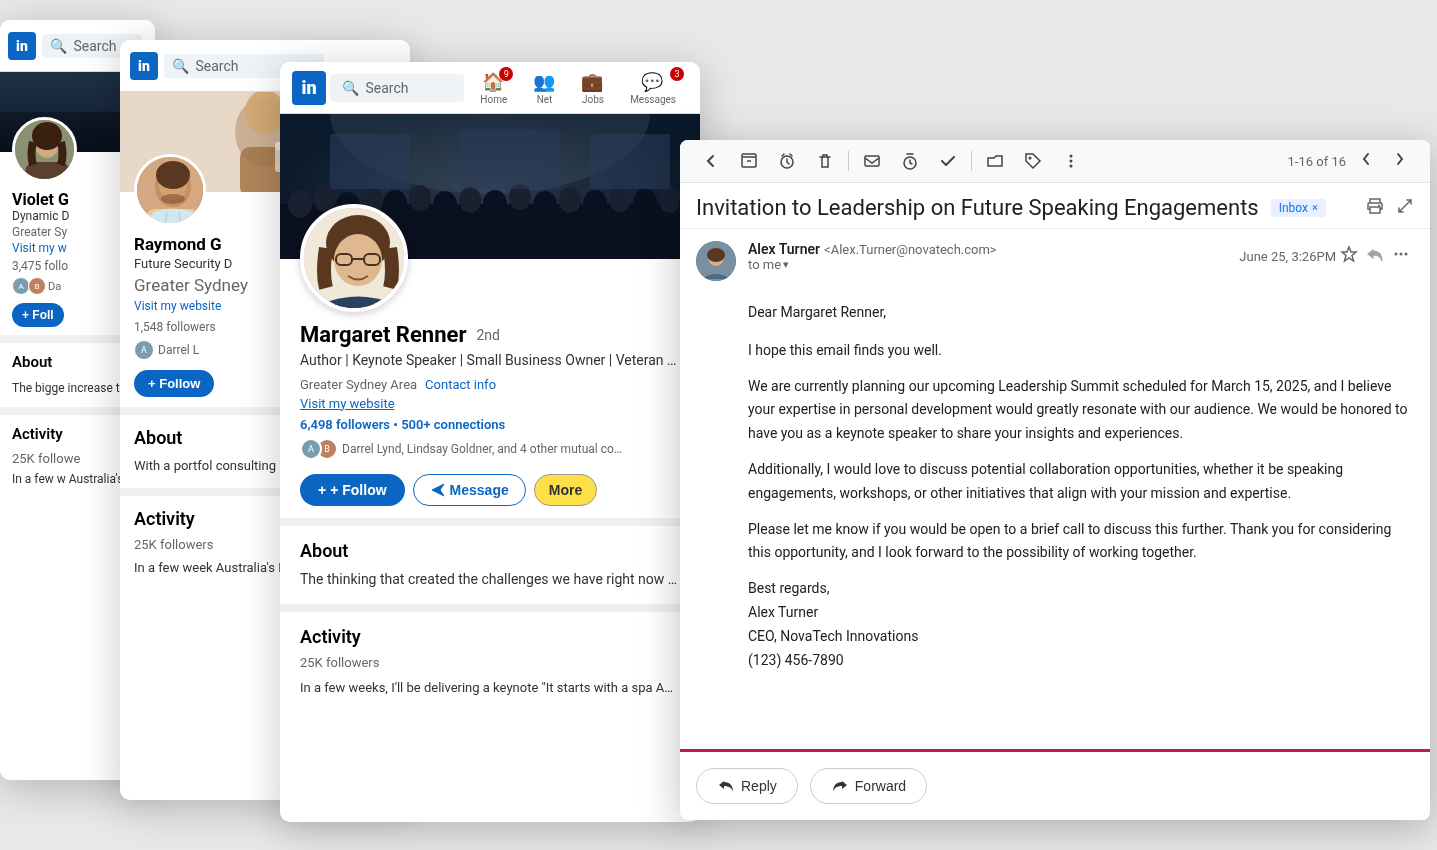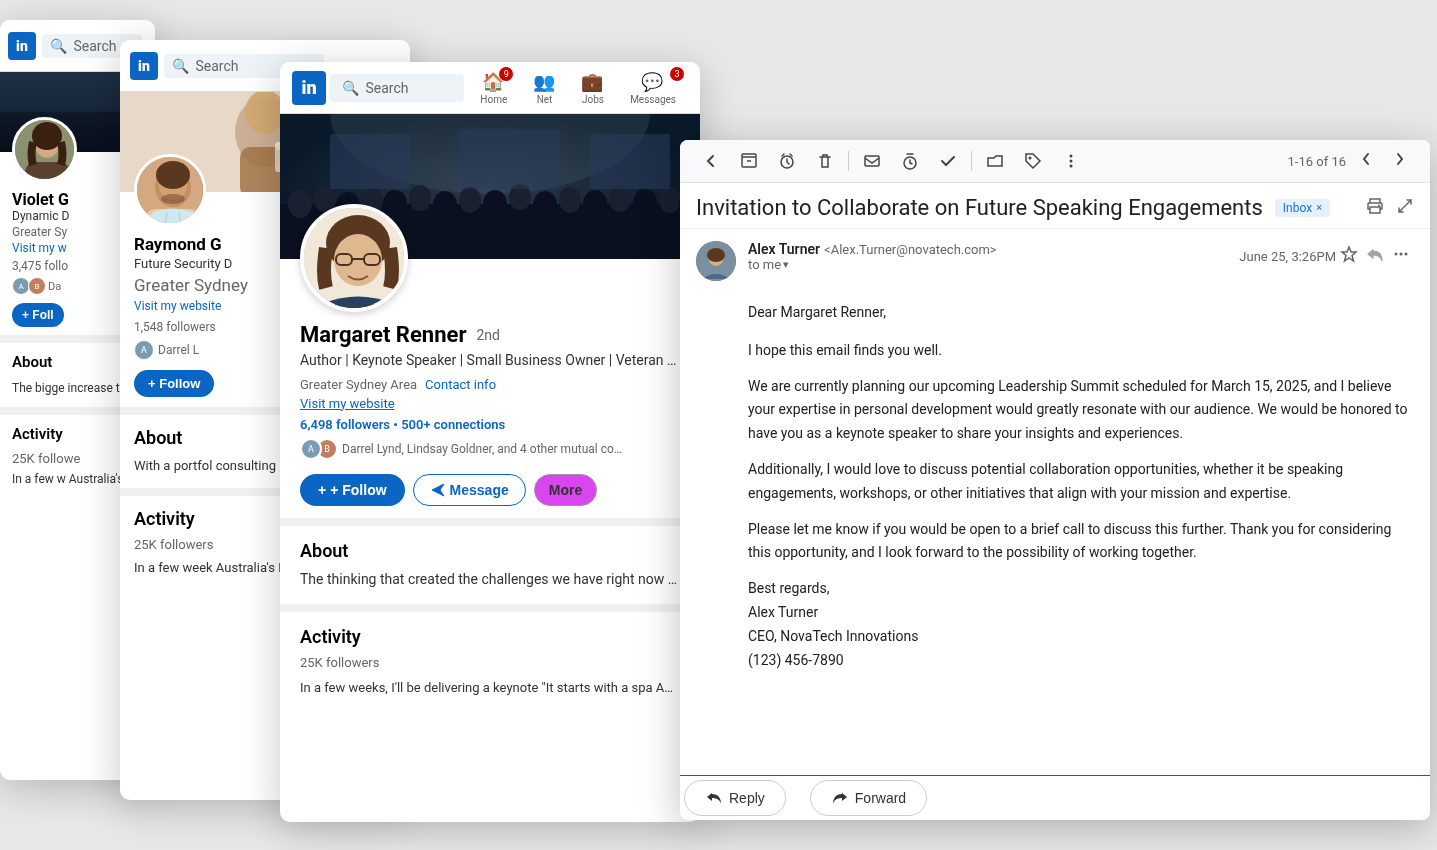--- a/index.html
+++ b/index.html
@@ -126,21 +126,21 @@
       background: #fff;
       color: #0a66c2;
       border: 1.5px solid #0a66c2;
       border-radius: 20px;
       padding: 7px 16px;
       font-size: 14px;
       font-weight: 600;
       cursor: pointer;
     }
     .btn-more {
-      background: #d946ef;
+      background: #fde047;
       color: #333;
       border: 1.5px solid #999;
       border-radius: 20px;
       padding: 7px 14px;
       font-size: 14px;
       font-weight: 600;
       cursor: pointer;
     }
     .btn-follow-secondary {
       display: flex;
@@ -316,24 +316,24 @@
     .email-body {
       padding: 8px 16px 16px 68px;
       font-size: 14px;
       color: #202124;
       line-height: 1.7;
     }
     .email-body p { margin-bottom: 12px; }
     .email-body p:last-child { margin-bottom: 0; }
 
     .email-actions-bar {
-      padding: 4px;
-      display: flex;
-      gap: 24px;
-      border-top: 1px solid #be185d;
+      padding: 16px;
+      display: flex;
+      gap: 12px;
+      border-top: 3px solid #be185d;
     }
     .btn-reply {
       display: flex;
       align-items: center;
       gap: 6px;
       border: 1px solid #ccc;
       border-radius: 20px;
       padding: 8px 20px;
       font-size: 14px;
       color: #333;
@@ -751,21 +751,21 @@
       </button>
       <button class="email-nav-btn">
         <svg width="16" height="16" viewBox="0 0 16 16">
             <path d="M6 3L10 8L6 13" stroke="#444" stroke-width="2" fill="none" stroke-linecap="round"></path>
           </svg>
       </button>
     </div>
   </div>
 
   <div class="email-subject-bar">
-    <span class="email-subject">Invitation to Collaborate on Future Speaking Engagements</span>
+    <span class="email-subject">Invitation to Leadership on Future Speaking Engagements</span>
     <div class="inbox-badge">
       <span>Inbox</span>
       <span class="inbox-badge-x">×</span>
     </div>
     <button class="email-print-btn" style="margin-left:auto;">
       <svg width="18" height="18" viewBox="0 0 18 18">
           <path d="M4 6V2H14V6" stroke="#666" stroke-width="1.5" fill="none"></path>
           <path d="M4 12H2V7Q2 6 3 6H15Q16 6 16 7V12H14" stroke="#666" stroke-width="1.5" fill="none"></path>
           <rect x="4" y="10" width="10" height="6" stroke="#666" stroke-width="1.5" fill="none"></rect>
           <circle cx="13" cy="8.5" r="1" fill="#666"></circle>

